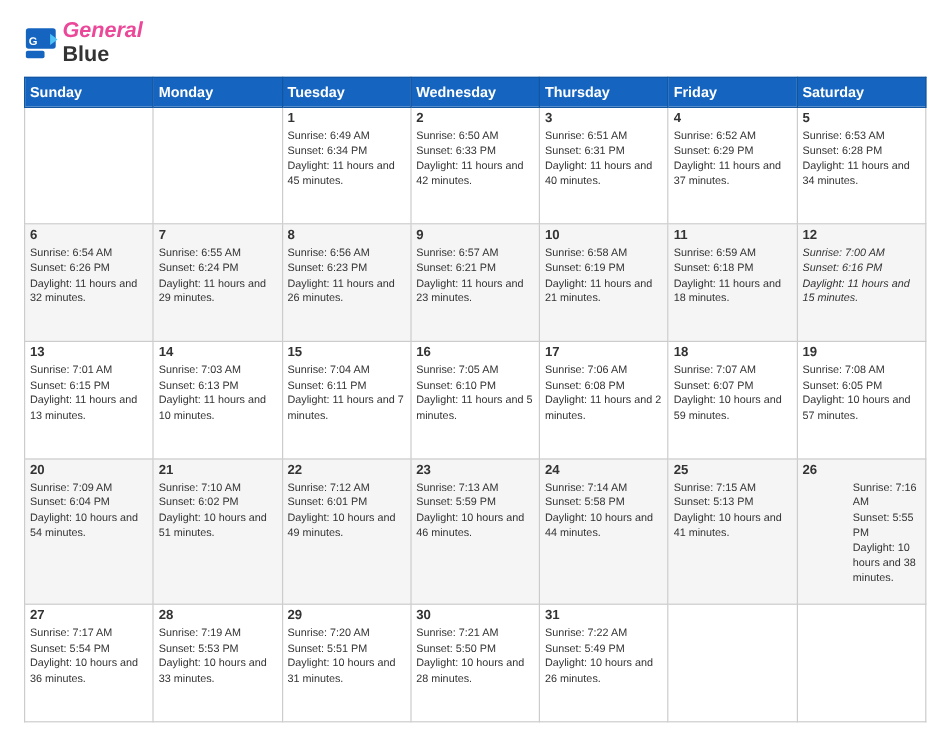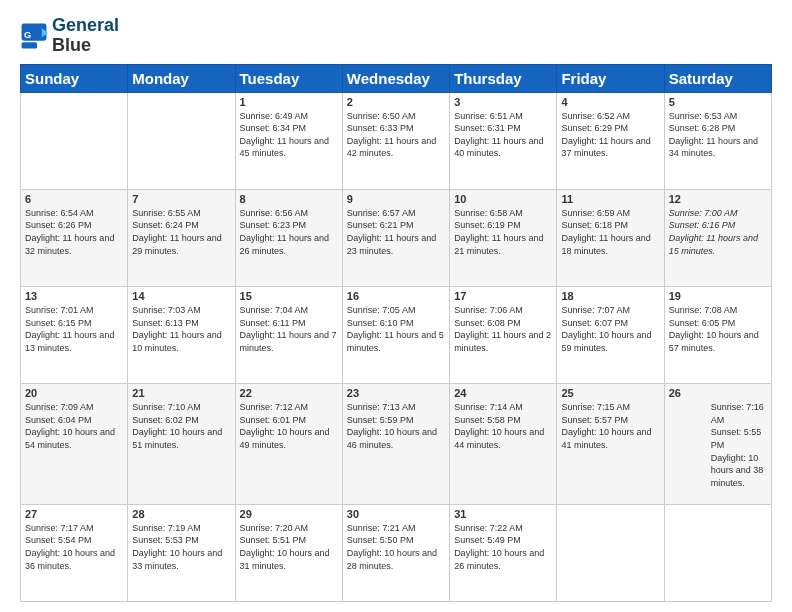--- a/index.html
+++ b/index.html
@@ -26,21 +26,21 @@
     .logo {
       display: flex;
       align-items: center;
     }
     .logo-text {
       font-size: 18px;
       font-weight: bold;
       color: #333;
       line-height: 1.1;
     }
-    .logo-blue { color: #0c4a6e; }
+    .logo-blue { color: #ec4899; font-style: italic; }
     .logo-icon {
       width: 28px;
       height: 28px;
       margin-right: 4px;
     }
     .title-block {
       text-align: right;
     }
     .main-title {
       font-size: 32px;
@@ -54,21 +54,21 @@
     .calendar {
       flex: 1;
       border: 1px solid #ccc;
       border-collapse: collapse;
       width: 100%;
       table-layout: fixed;
     }
     .calendar th {
       background-color: #1565c0;
       color: #fff;
-      font-size: 15px;
+      font-size: 12px;
       font-weight: bold;
       padding: 5px 4px;
       text-align: left;
       border: 1px solid #1255a0;
     }
     .calendar td {
       border: 1px solid #ccc;
       vertical-align: top;
       padding: 3px 4px;
       font-size: 9.5px;
@@ -278,21 +278,21 @@
           </td>
           <td>
             <span class="day-num">24</span>
             <div class="day-info" style="white-space: pre-line;">Sunrise: 7:14 AM
 Sunset: 5:58 PM
 Daylight: 10 hours and 44 minutes.</div>
           </td>
           <td>
             <span class="day-num">25</span>
             <div class="day-info" style="white-space: pre-line;">Sunrise: 7:15 AM
-Sunset: 5:57 PM
+Sunset: 5:13 PM
 Daylight: 10 hours and 41 minutes.</div>
           </td>
           <td>
             <span class="day-num">26</span>
             <div class="day-info" style="white-space: pre-line; margin-left: 42px;">Sunrise: 7:16 AM
 Sunset: 5:55 PM
 Daylight: 10 hours and 38 minutes.</div>
           </td>
         </tr>
         <tr>

